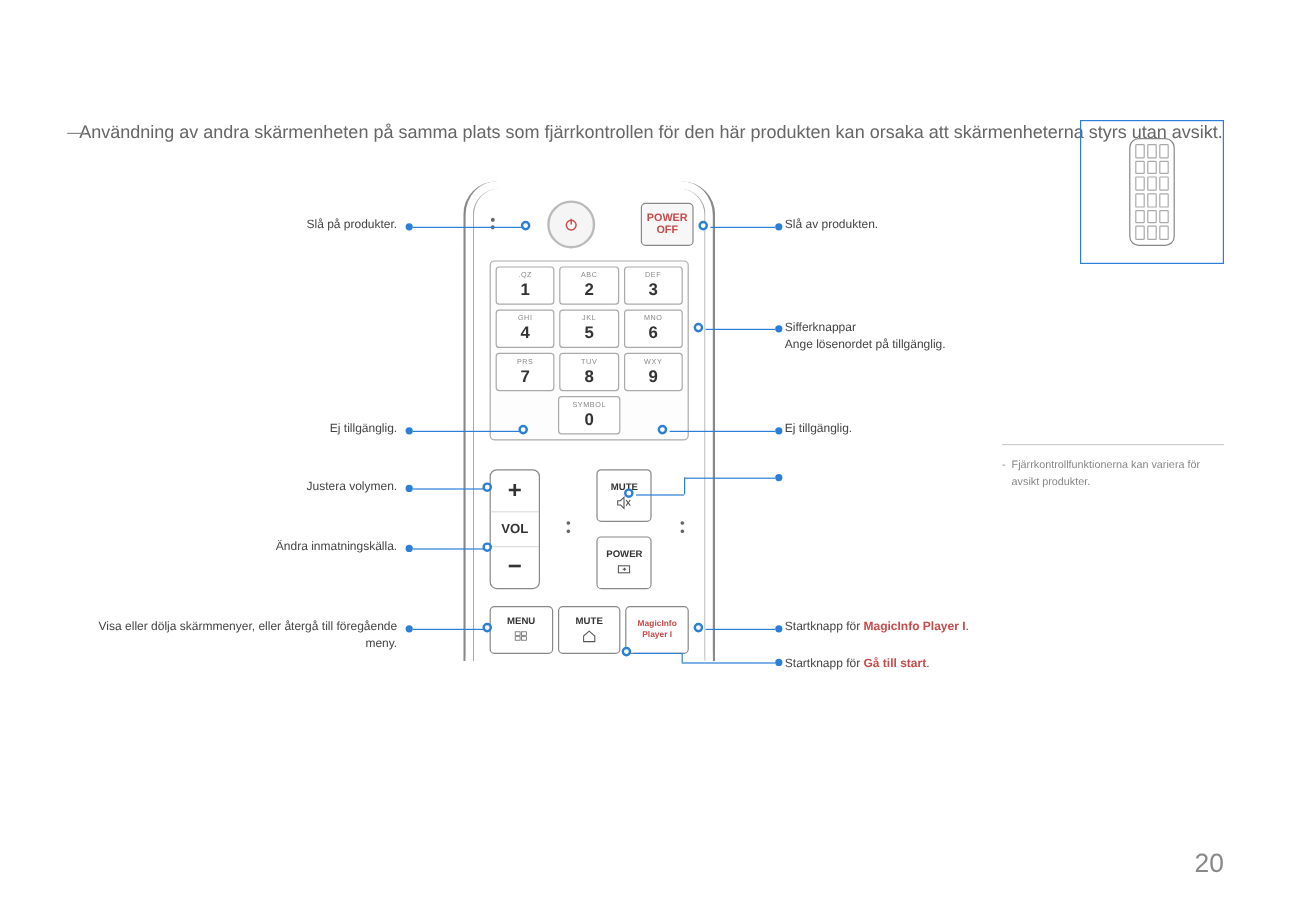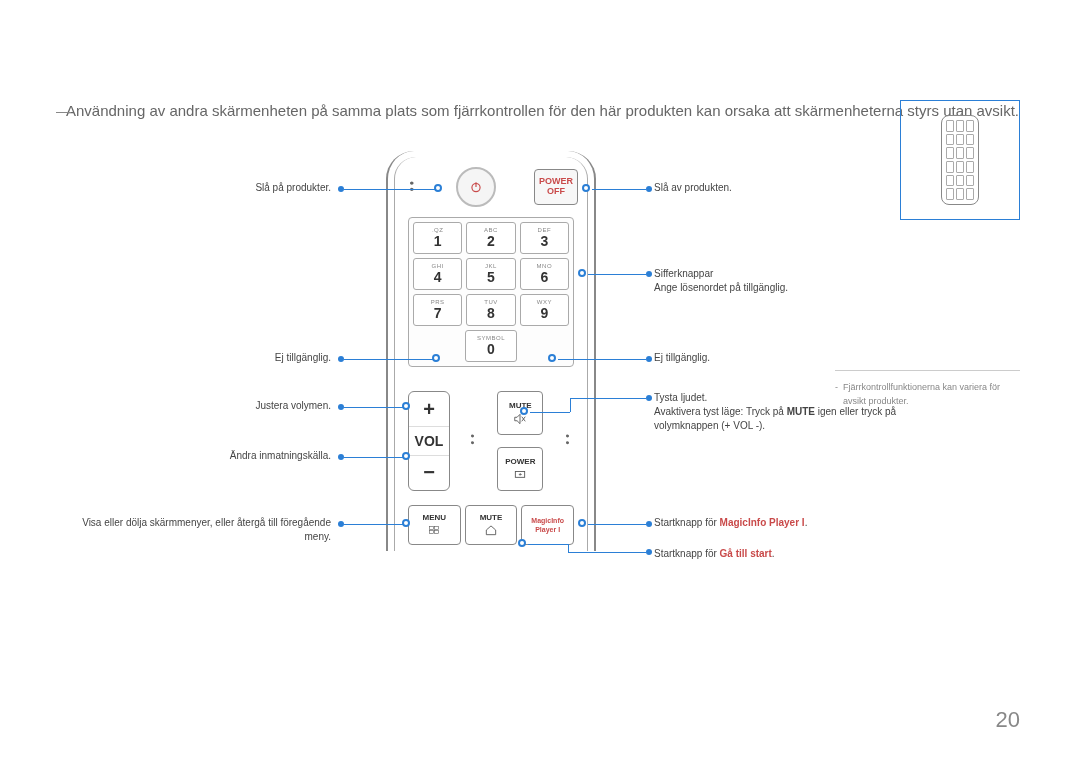--- a/index.html
+++ b/index.html
@@ -134,21 +134,21 @@
     border-radius: 6px;
     display: flex; flex-direction: column;
     background: #fff;
   }
   .volgroup .plus, .volgroup .minus {
     flex: 1; display: flex; align-items: center; justify-content: center;
     font-size: 20px; font-weight: 700;
   }
   .volgroup .lbl {
     flex: 0.8; display: flex; align-items: center; justify-content: center;
-    font-size: 14px; font-weight: 700;
+    font-size: 11px; font-weight: 700;
     border-top: 1px solid #ddd; border-bottom: 1px solid #ddd;
   }
   .midcol {
     width: 46px;
     height: 100px;
     display: flex; flex-direction: column; justify-content: space-between;
   }
   .smallbtn {
     border: 1px solid #888;
     border-radius: 4px;
@@ -419,24 +419,20 @@
     </div>
     <div class="dot" style="left:522px; top:118px;"></div>
     <div class="leader" style="left:532px; top:123px; width:58px;"></div>
     <div class="leader-dot-end" style="left:590px; top:120px;"></div>
 
     <div class="label right" style="left:598px; top:200px; width:300px;">Ej tillgänglig.</div>
     <div class="dot" style="left:492px; top:203px;"></div>
     <div class="leader" style="left:502px; top:208px; width:88px;"></div>
     <div class="leader-dot-end" style="left:590px; top:205px;"></div>
 
-    <div class="label right" style="left:598px; top:240px; width:260px;">
-      <span>Tysta ljudet.</span><br>
-      <span>Avaktivera tyst läge: Tryck på </span><span class="bold">MUTE</span><span> igen eller tryck på volymknappen (+ VOL -).</span>
-    </div>
     <div class="dot" style="left:464px; top:256px;"></div>
     <div class="leader" style="left:474px; top:261px; width:40px;"></div>
     <div class="leader" style="left:514px; top:247px; width:1px; height:14px;"></div>
     <div class="leader" style="left:514px; top:247px; width:76px;"></div>
     <div class="leader-dot-end" style="left:590px; top:244px;"></div>
 
     <div class="label right" style="left:598px; top:365px; width:300px;">
       <span>Startknapp för </span><span class="red">MagicInfo Player I</span><span>.</span>
     </div>
     <div class="dot" style="left:522px; top:368px;"></div>

